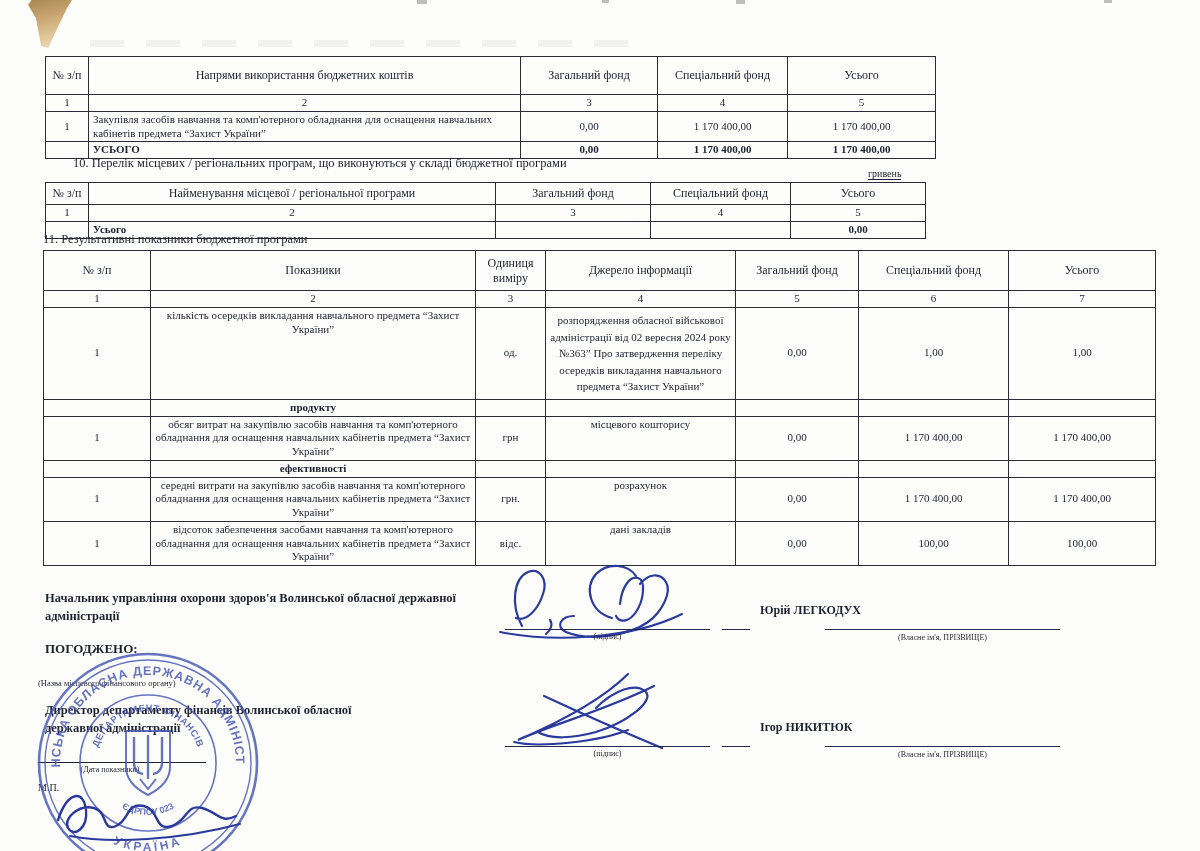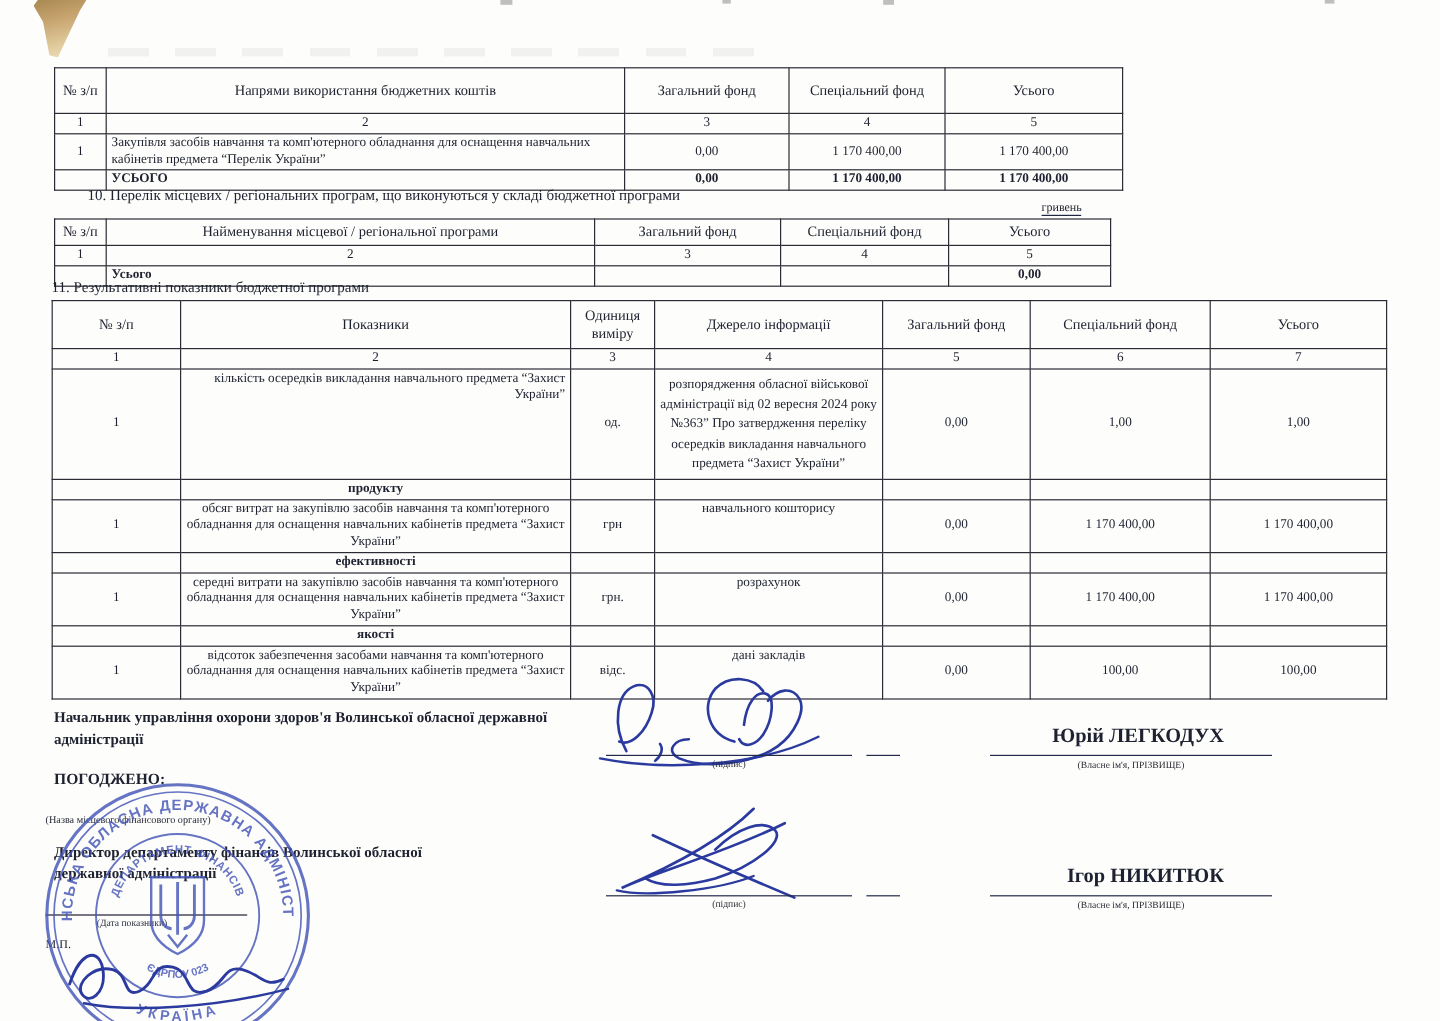--- a/index.html
+++ b/index.html
@@ -16,21 +16,21 @@
   .b{font-weight:bold;}
   .small{font-size:10.5px;}
 
   .abs{position:absolute;}
   .title{font-size:12.5px;}
   .hryv{font-size:10px;}
 
   .sig-title{font-weight:bold;font-size:12.5px;line-height:1.45;}
   .caption{font-size:8px;color:#2a2a34;text-align:center;}
   .sline{border-top:1.4px solid #232a4d;height:0;}
-  .name{font-weight:bold;font-size:17px;text-align:right;}
+  .name{font-weight:bold;font-size:12px;text-align:left;}
   .underlined{border-bottom:1.6px solid #20263f;}
 
   
   #tape{position:absolute;left:28px;top:0;width:44px;height:48px;
         background:linear-gradient(165deg,#a98851 0%,#c7a46f 35%,#e2cda0 75%,#efe3c4 100%);
         clip-path:polygon(8% 0,100% 0,88% 18%,60% 72%,46% 100%,30% 96%,18% 38%,0 10%);}
   .frag{position:absolute;background:#8d8d8d;opacity:.55;}
   #bleed{position:absolute;left:90px;top:40px;width:555px;height:7px;opacity:.5;
          background:repeating-linear-gradient(90deg,rgba(120,120,125,.18) 0 34px,rgba(0,0,0,0) 34px 56px);}
 
@@ -68,21 +68,21 @@
     </tr>
     <tr style="height:16px;">
       <td class="c">1</td>
       <td class="c">2</td>
       <td class="c">3</td>
       <td class="c">4</td>
       <td class="c">5</td>
     </tr>
     <tr style="height:30px;">
       <td class="c small">1</td>
-      <td class="l small">Закупівля засобів навчання та комп'ютерного обладнання для оснащення навчальних кабінетів предмета “Перелік України”</td>
+      <td class="l small">Закупівля засобів навчання та комп'ютерного обладнання для оснащення навчальних кабінетів предмета “Захист України”</td>
       <td class="c small">0,00</td>
       <td class="c small">1 170 400,00</td>
       <td class="c small">1 170 400,00</td>
     </tr>
     <tr style="height:15px;">
       <td></td>
       <td class="l b small">УСЬОГО</td>
       <td class="c b small">0,00</td>
       <td class="c b small">1 170 400,00</td>
       <td class="c b small">1 170 400,00</td>
@@ -153,42 +153,42 @@
       <td class="c">2</td>
       <td class="c">3</td>
       <td class="c">4</td>
       <td class="c">5</td>
       <td class="c">6</td>
       <td class="c">7</td>
     </tr>
 
     <tr style="height:92px;">
       <td class="c small">1</td>
-      <td class="c small vt" style="text-align:right;">кількість осередків викладання навчального предмета “Захист України”</td>
+      <td class="c small vt" style="text-align:center;">кількість осередків викладання навчального предмета “Захист України”</td>
       <td class="c small">од.</td>
       <td class="c small" style="line-height:1.5;">розпорядження обласної військової адміністрації від 02 вересня 2024 року №363” Про затвердження переліку осередків викладання навчального предмета “Захист України”</td>
       <td class="c small">0,00</td>
       <td class="c small">1,00</td>
       <td class="c small">1,00</td>
     </tr>
 
     <tr style="height:14px;">
       <td></td>
       <td class="c b small">продукту</td>
       <td></td>
           <td></td>
       <td></td>
           <td></td>
           <td></td>
     </tr>
     <tr style="height:44px;">
       <td class="c small">1</td>
       <td class="c small" style="text-align:center;">обсяг витрат на закупівлю засобів навчання та комп'ютерного обладнання для оснащення навчальних кабінетів предмета “Захист України”</td>
       <td class="c small">грн</td>
-      <td class="c small vt">навчального кошторису</td>
+      <td class="c small vt">місцевого кошторису</td>
       <td class="c small">0,00</td>
       <td class="c small">1 170 400,00</td>
       <td class="c small">1 170 400,00</td>
     </tr>
 
     <tr style="height:14px;">
       <td></td>
       <td class="c b small">ефективності</td>
       <td></td>
           <td></td>
@@ -199,29 +199,20 @@
     <tr style="height:42px;">
       <td class="c small">1</td>
       <td class="c small" style="text-align:center;">середні витрати на закупівлю засобів навчання та комп'ютерного обладнання для оснащення навчальних кабінетів предмета “Захист України”</td>
       <td class="c small">грн.</td>
       <td class="c small vt">розрахунок</td>
       <td class="c small">0,00</td>
       <td class="c small">1 170 400,00</td>
       <td class="c small">1 170 400,00</td>
     </tr>
 
-    <tr style="height:14px;">
-      <td></td>
-      <td class="c b small">якості</td>
-      <td></td>
-          <td></td>
-      <td></td>
-          <td></td>
-          <td></td>
-    </tr>
     <tr style="height:42px;">
       <td class="c small">1</td>
       <td class="c small" style="text-align:center;">відсоток забезпечення засобами навчання та комп'ютерного обладнання для оснащення навчальних кабінетів предмета “Захист України”</td>
       <td class="c small">відс.</td>
       <td class="c small vt">дані закладів</td>
       <td class="c small">0,00</td>
       <td class="c small">100,00</td>
       <td class="c small">100,00</td>
     </tr>
   </tbody>

